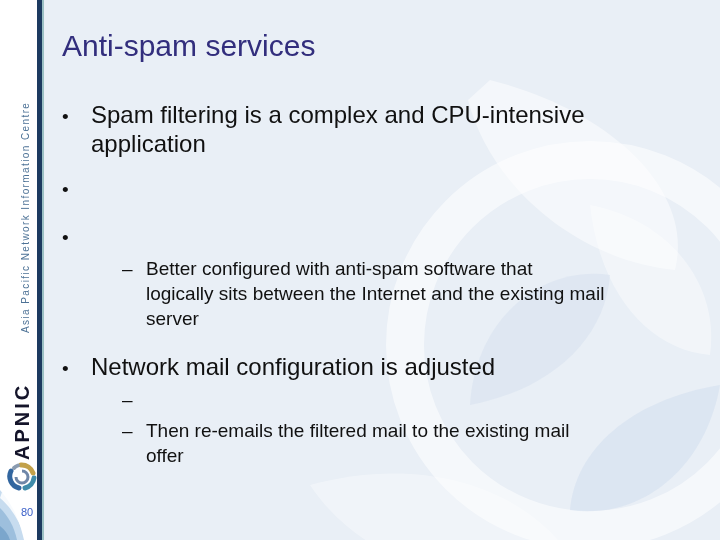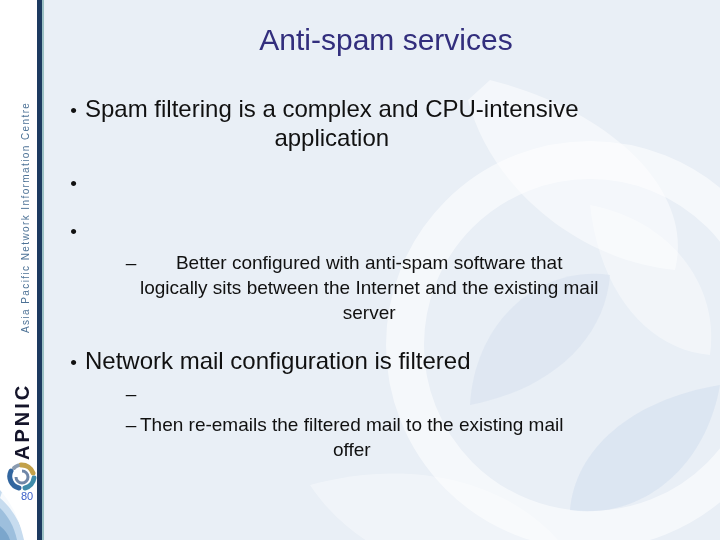--- a/index.html
+++ b/index.html
@@ -31,49 +31,49 @@
     position: absolute; left: 11px; top: 460px;
     transform: rotate(-90deg);
     transform-origin: 0 0;
     white-space: nowrap;
     font-size: 20px; font-weight: 700;
     letter-spacing: 3px;
     color: #14142a;
   }
   .apnic-logo { position: absolute; left: 6px; top: 461px; width: 32px; height: 32px; }
   .page-number {
-    position: absolute; left: 21px; top: 490px;
+    position: absolute; left: 21px; top: 506px;
     font-size: 11px; color: #3a5fc8; z-index: 5;
   }
   .corner-swoosh { position: absolute; left: 0; bottom: 0; width: 40px; height: 72px; z-index: 4; }
 
   
   .navy-bar { position: absolute; left: 37px; top: 0; width: 5px; height: 540px; background: #1c3a60; z-index: 3; }
   .teal-line { position: absolute; left: 42px; top: 0; width: 2px; height: 540px; background: #9bc0c4; z-index: 3; }
 
   
   .content {
     position: absolute; left: 44px; top: 0; right: 0; bottom: 0;
     background: #e9eff6;
     overflow: hidden;
   }
   .watermark { position: absolute; right: -90px; top: 55px; width: 620px; height: 520px; z-index: 0; }
 
-  .content-inner { position: relative; z-index: 1; padding: 22px 10px 0 18px; text-align: center; }
+  .content-inner { position: relative; z-index: 1; padding: 28px 10px 0 18px; }
 
   .slide-title {
     font-size: 30px; line-height: 36px;
     color: #322e7d;
     margin: 0;
     font-weight: 400;
   }
 
   .bullets { margin: 0; padding: 0; list-style: none; }
   .bullet { display: flex; align-items: flex-start; color: #111111; }
-  .bullet .text { white-space: pre-line; }
+  .bullet .text { white-space: pre-line; margin-left: 6px; }
 
   .lvl1 { font-size: 24px; line-height: 29px; }
   .lvl1 .marker { width: 23px; flex: 0 0 23px; font-size: 19px; padding-top: 2px; }
 
   .lvl2 { font-size: 19px; line-height: 25px; margin-left: 60px; }
   .lvl2 .marker { width: 18px; flex: 0 0 18px; }
 
   .b1 { margin-top: 36px; }
   .b2 { margin-top: 15px; }
   .b3 { margin-top: 17px; }
@@ -113,21 +113,21 @@
         <span class="marker">•</span>
       </li>
       <li class="bullet lvl2 b4">
         <span class="marker">–</span>
         <span class="text">Better configured with anti-spam software that
 logically sits between the Internet and the existing mail
 server</span>
       </li>
       <li class="bullet lvl1 b5">
         <span class="marker">•</span>
-        <span class="text">Network mail configuration is filtered</span>
+        <span class="text">Network mail configuration is adjusted</span>
       </li>
       <li class="bullet lvl2 b6">
         <span class="marker">–</span>
       </li>
       <li class="bullet lvl2 b7">
         <span class="marker">–</span>
         <span class="text">Then re-emails the filtered mail to the existing mail
 offer</span>
       </li>
     </ul>

